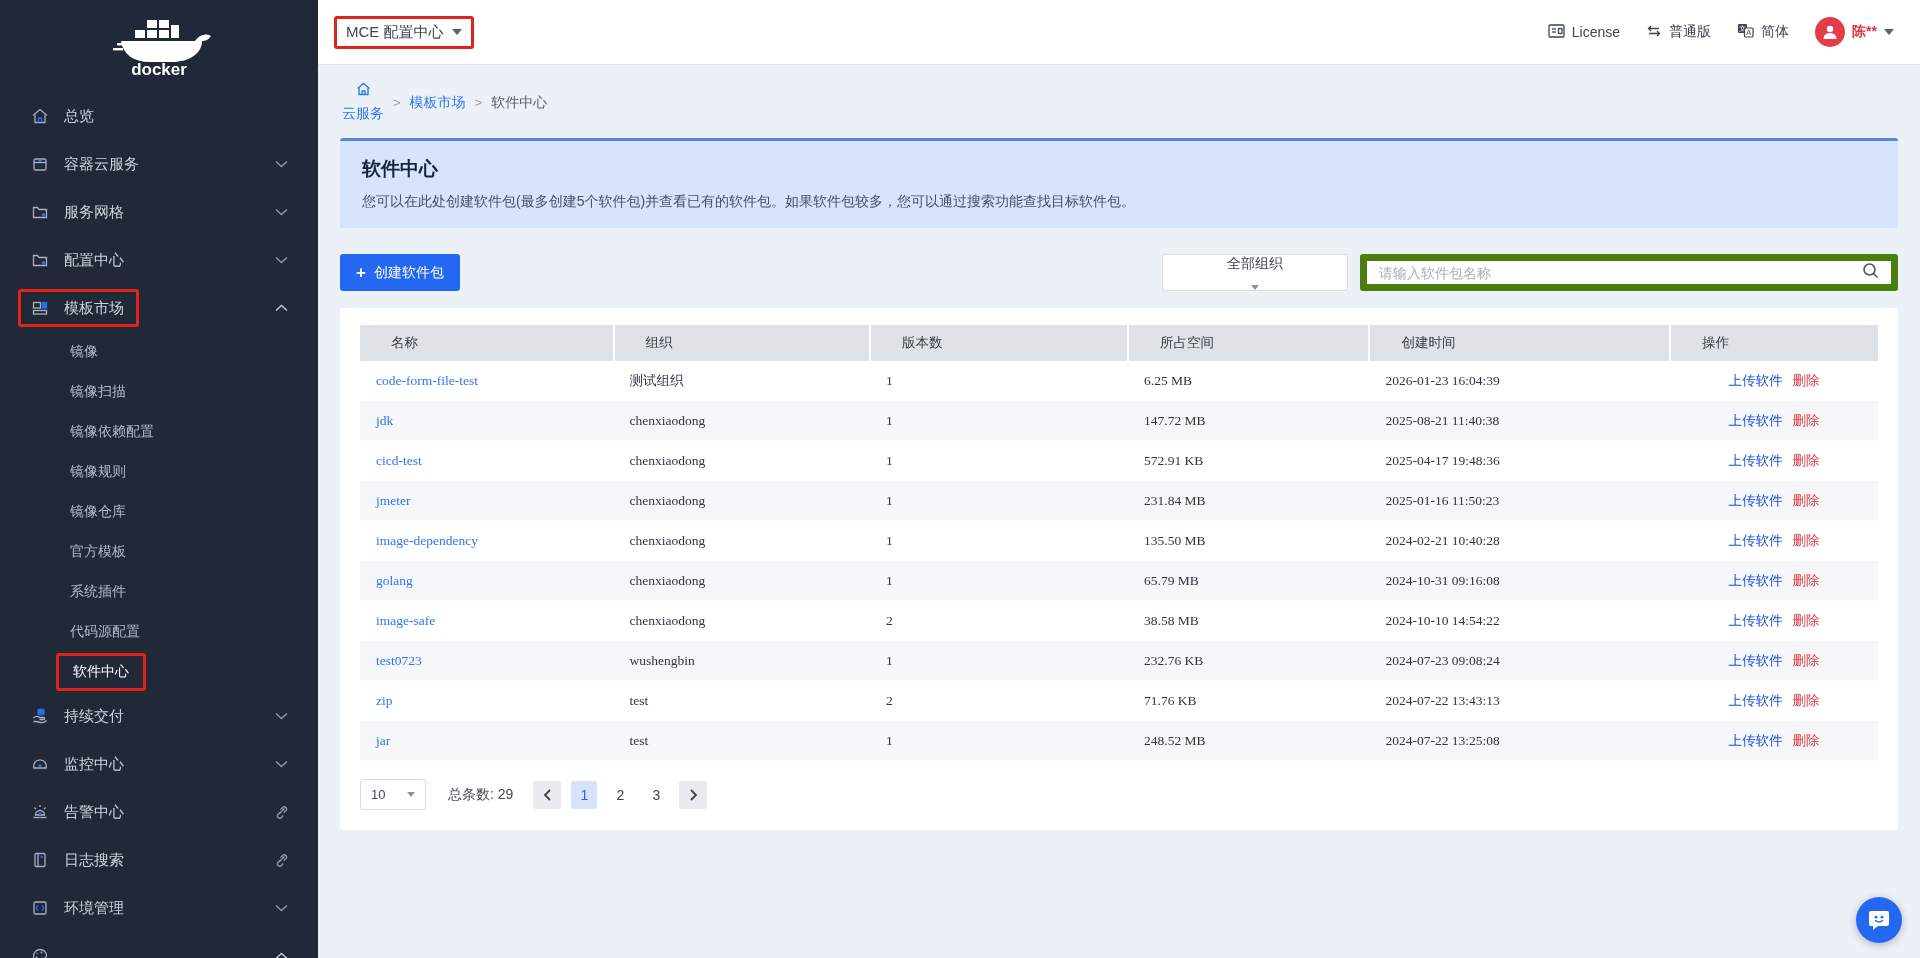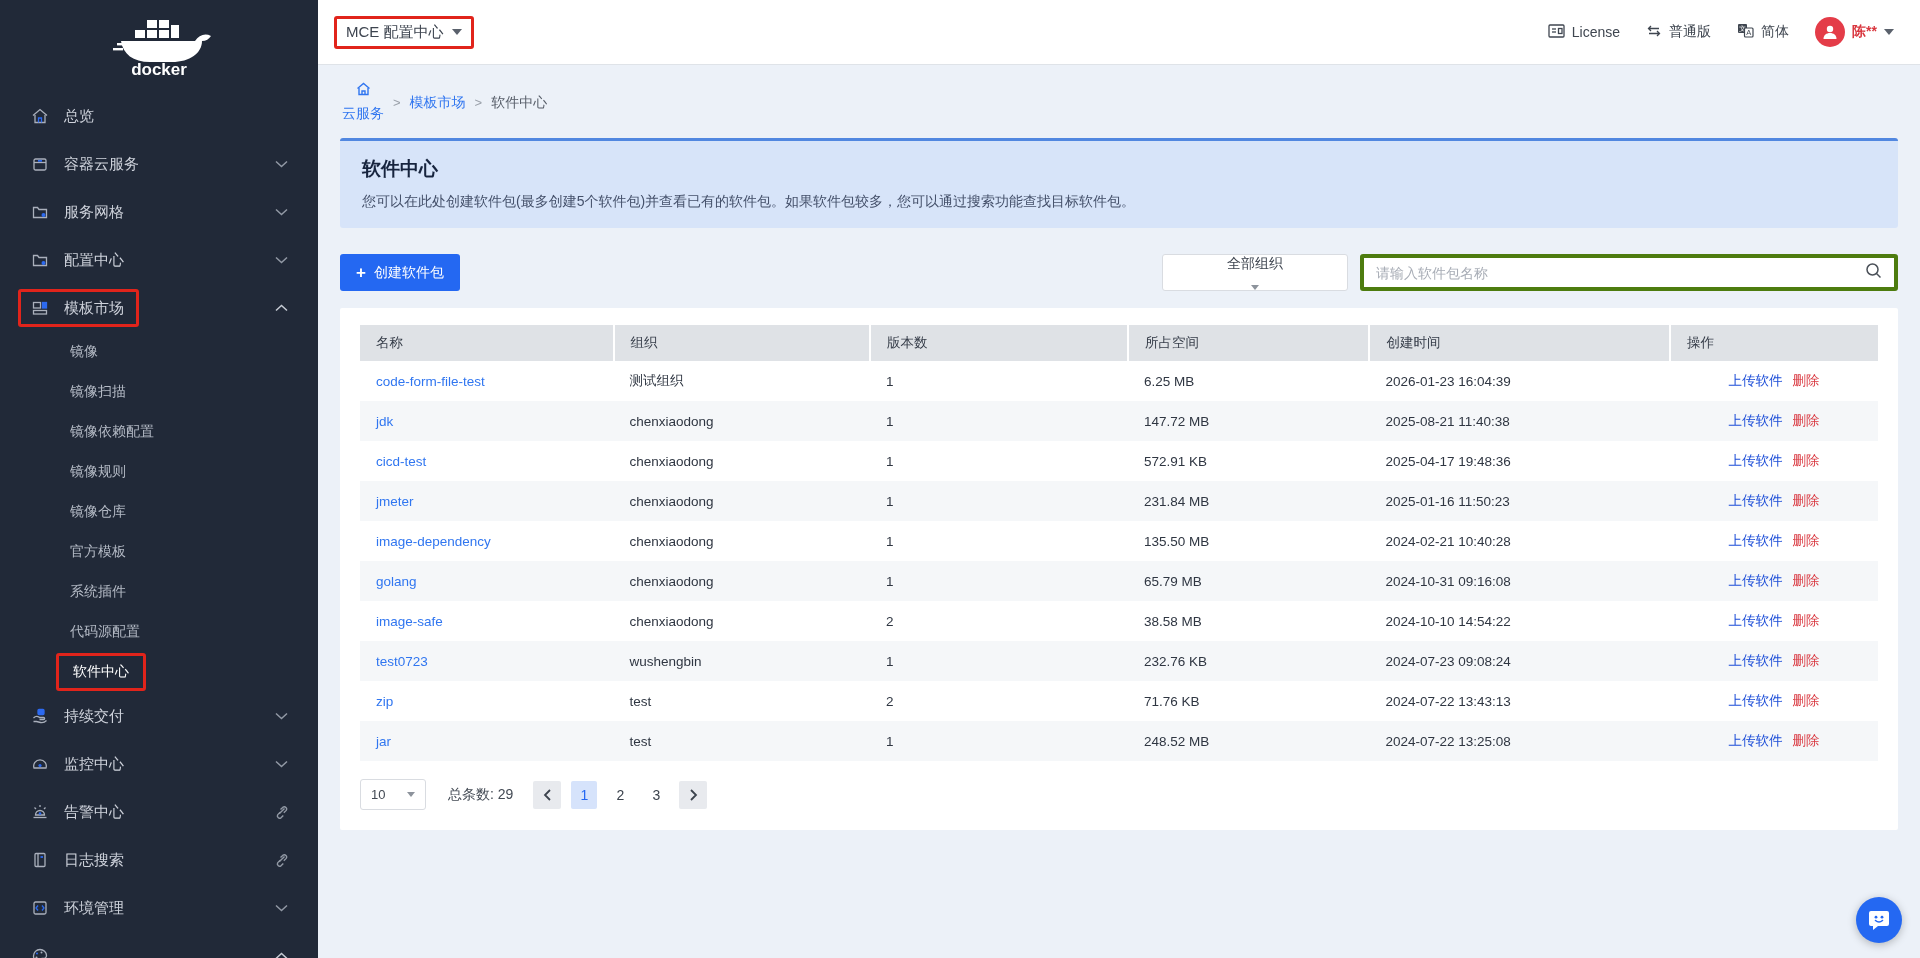--- a/index.html
+++ b/index.html
@@ -53,33 +53,33 @@
 
   .toolbar { display:flex; align-items:center; justify-content:space-between; margin:26px 0 17px; }
   .btn-create { display:inline-flex; align-items:center; gap:8px; height:37px; padding:0 16px;
     background:#2468f2; color:#fff; font-size:14px; border:none; border-radius:3px; cursor:pointer; }
   .plus { font-size:17px; font-weight:bold; line-height:1; }
   .toolbar-right { display:flex; align-items:center; gap:12px; }
   .org-select { width:186px; height:37px; background:#fff; border:1px solid #d9dce1; border-radius:3px;
     display:flex; align-items:center; justify-content:space-between; padding:0 12px; font-size:14px;
     color:#3d444f; cursor:pointer;flex-direction:column; }
   .org-select .caret-down { border-top-color:#8d939c; border-left-width:4px; border-right-width:4px; border-top-width:5px;}
-  .search-box { width:538px; height:37px; background:#fff; border:4px solid #4d7c0f; border-radius:3px;
+  .search-box { width:538px; height:37px; background:#fff; border:7px solid #4d7c0f; border-radius:3px;
     display:flex; align-items:center; padding:0 12px; }
   .search-box input { flex:1; border:none; outline:none; font-size:14px; color:#3d444f;
     font-family:inherit; background:transparent; }
   .search-box input::placeholder { color:#a8adb6; }
 
   .card { background:#fff; border-radius:2px; padding:17px 20px 20px; }
   table { width:100%; border-collapse:collapse; table-layout:fixed; }
   thead th { background:#dfe2e6; height:36px; font-size:13.5px; font-weight:normal; color:#363d49;
-    text-align:left; padding:0 16px; border-left:2px solid #fff; }
+    text-align:left; padding:0 31px; border-left:2px solid #fff; }
   thead th:first-child { border-left:none; }
   thead th.col-actions { text-align:left; }
-  tbody td { height:40px; font-size:13.5px; color:#2f3642; padding:8px 16px; }
+  tbody td { height:40px; font-size:13.5px; color:#2f3642; padding:8px 16px;font-family:Liberation Serif, serif; }
   tbody tr:nth-child(even) { background:#f5f7f9; }
   td.cell-name a { color:#3076f0; text-decoration:none; cursor:pointer; }
   td.cell-actions { text-align:center; white-space:nowrap; }
   .link-upload { color:#1d4ed8; text-decoration:none; cursor:pointer; margin-right:10px; }
   .link-delete { color:#d9363e; text-decoration:none; cursor:pointer; }
 
   .pagination { display:flex; align-items:center; margin-top:18px; font-size:14px; color:#434a54; }
   .page-size { width:66px; height:31px; border:1px solid #d9dce1; border-radius:3px; background:#fff;
     display:flex; align-items:center; justify-content:space-between; padding:0 10px; font-size:13px;
     cursor:pointer; }

